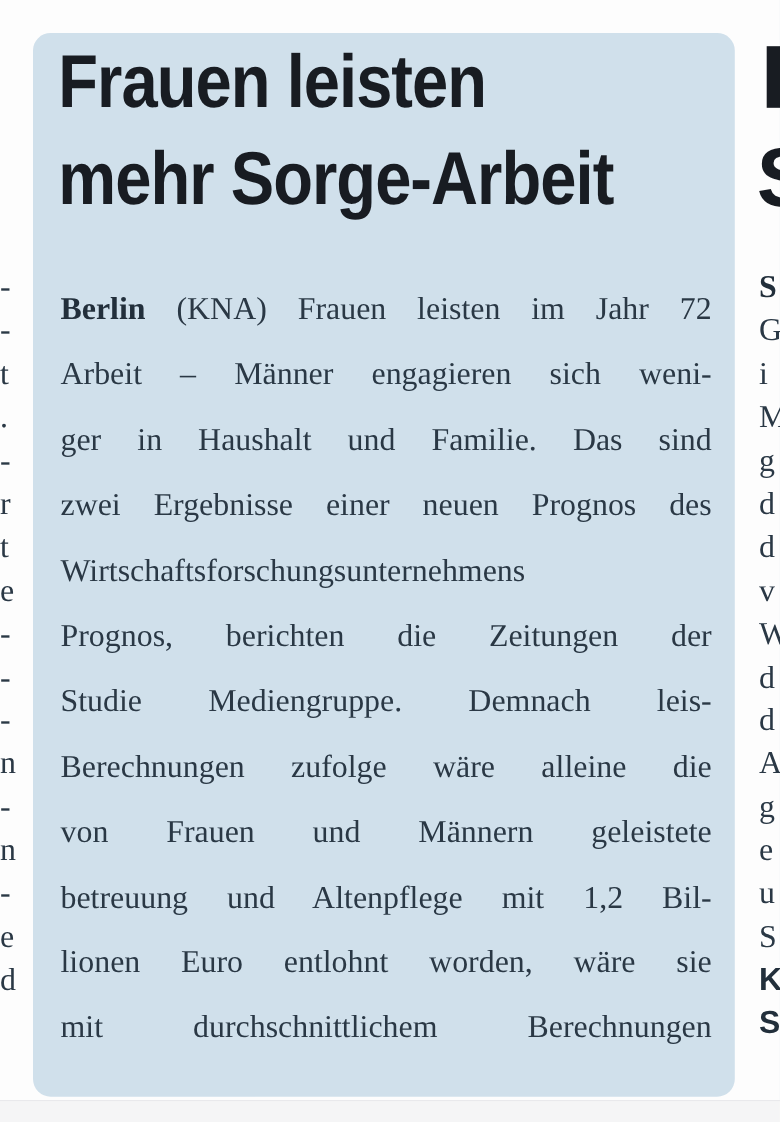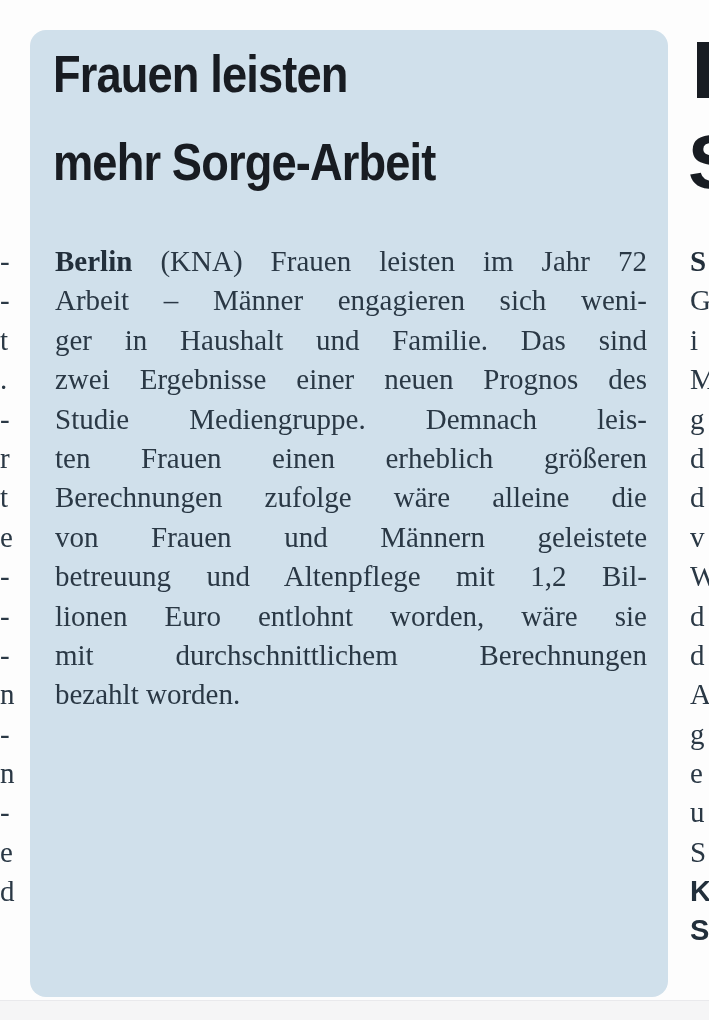--- a/index.html
+++ b/index.html
@@ -17,21 +17,21 @@
     width: 638px; height: 967px;
     border-radius: 16px;
     background: #d0e0eb;
   }
   .headline {
     position: absolute;
     left: 53px; top: 30px;
     line-height: 88px;
     font-family: "Liberation Sans", sans-serif;
     font-weight: bold;
-    font-size: 52px;
+    font-size: 68px;
     letter-spacing: -1px;
     color: #181c22;
     white-space: nowrap;
   }
   .headline .hl-line {
     display: inline-block;
     transform: scaleX(0.87);
     transform-origin: 0 50%;
   }
   .bodytext {
@@ -40,20 +40,21 @@
     width: 592px;
     font-size: 29px;
     line-height: 39.4px;
     color: #2a3845;
   }
   .bl {
     text-align: justify;
     text-align-last: justify;
     height: 39.4px;
     white-space: nowrap;
+    margin-top: 20px;
   }
   .bl.last { text-align-last: left; }
   .bl b { color: #222f3b; }
   
   .left-col {
     position: absolute;
     left: 0; top: 242px;
     width: 18px;
     font-size: 29px;
     line-height: 39.4px;
@@ -134,28 +135,28 @@
 <div class="headline">
   <span class="hl-line">Frauen leisten</span><br>
   <span class="hl-line">mehr Sorge-Arbeit</span>
 </div>
 
 <div class="bodytext">
   <div class="bl"><b>Berlin</b><span> (KNA) Frauen leisten im Jahr 72</span></div>
   <div class="bl">Arbeit – Männer engagieren sich weni-</div>
   <div class="bl">ger in Haushalt und Familie. Das sind</div>
   <div class="bl">zwei Ergebnisse einer neuen Prognos des</div>
+  <div class="bl">Wirtschaftsforschungsunternehmens</div>
+  <div class="bl">Prognos, berichten die Zeitungen der</div>
   <div class="bl">Studie Mediengruppe. Demnach leis-</div>
-  <div class="bl">ten Frauen einen erheblich größeren</div>
   <div class="bl">Berechnungen zufolge wäre alleine die</div>
   <div class="bl">von Frauen und Männern geleistete</div>
   <div class="bl">betreuung und Altenpflege mit 1,2 Bil-</div>
   <div class="bl">lionen Euro entlohnt worden, wäre sie</div>
   <div class="bl">mit durchschnittlichem Berechnungen</div>
-  <div class="bl last">bezahlt worden.</div>
 </div>
 
 <div class="right-headline-stroke"></div>
 <div class="right-headline-s">S</div>
 
 <div class="right-col">
   <div class="frag-line bold-frag">S</div>
   <div class="frag-line">G</div>
   <div class="frag-line">i</div>
   <div class="frag-line">M</div>

